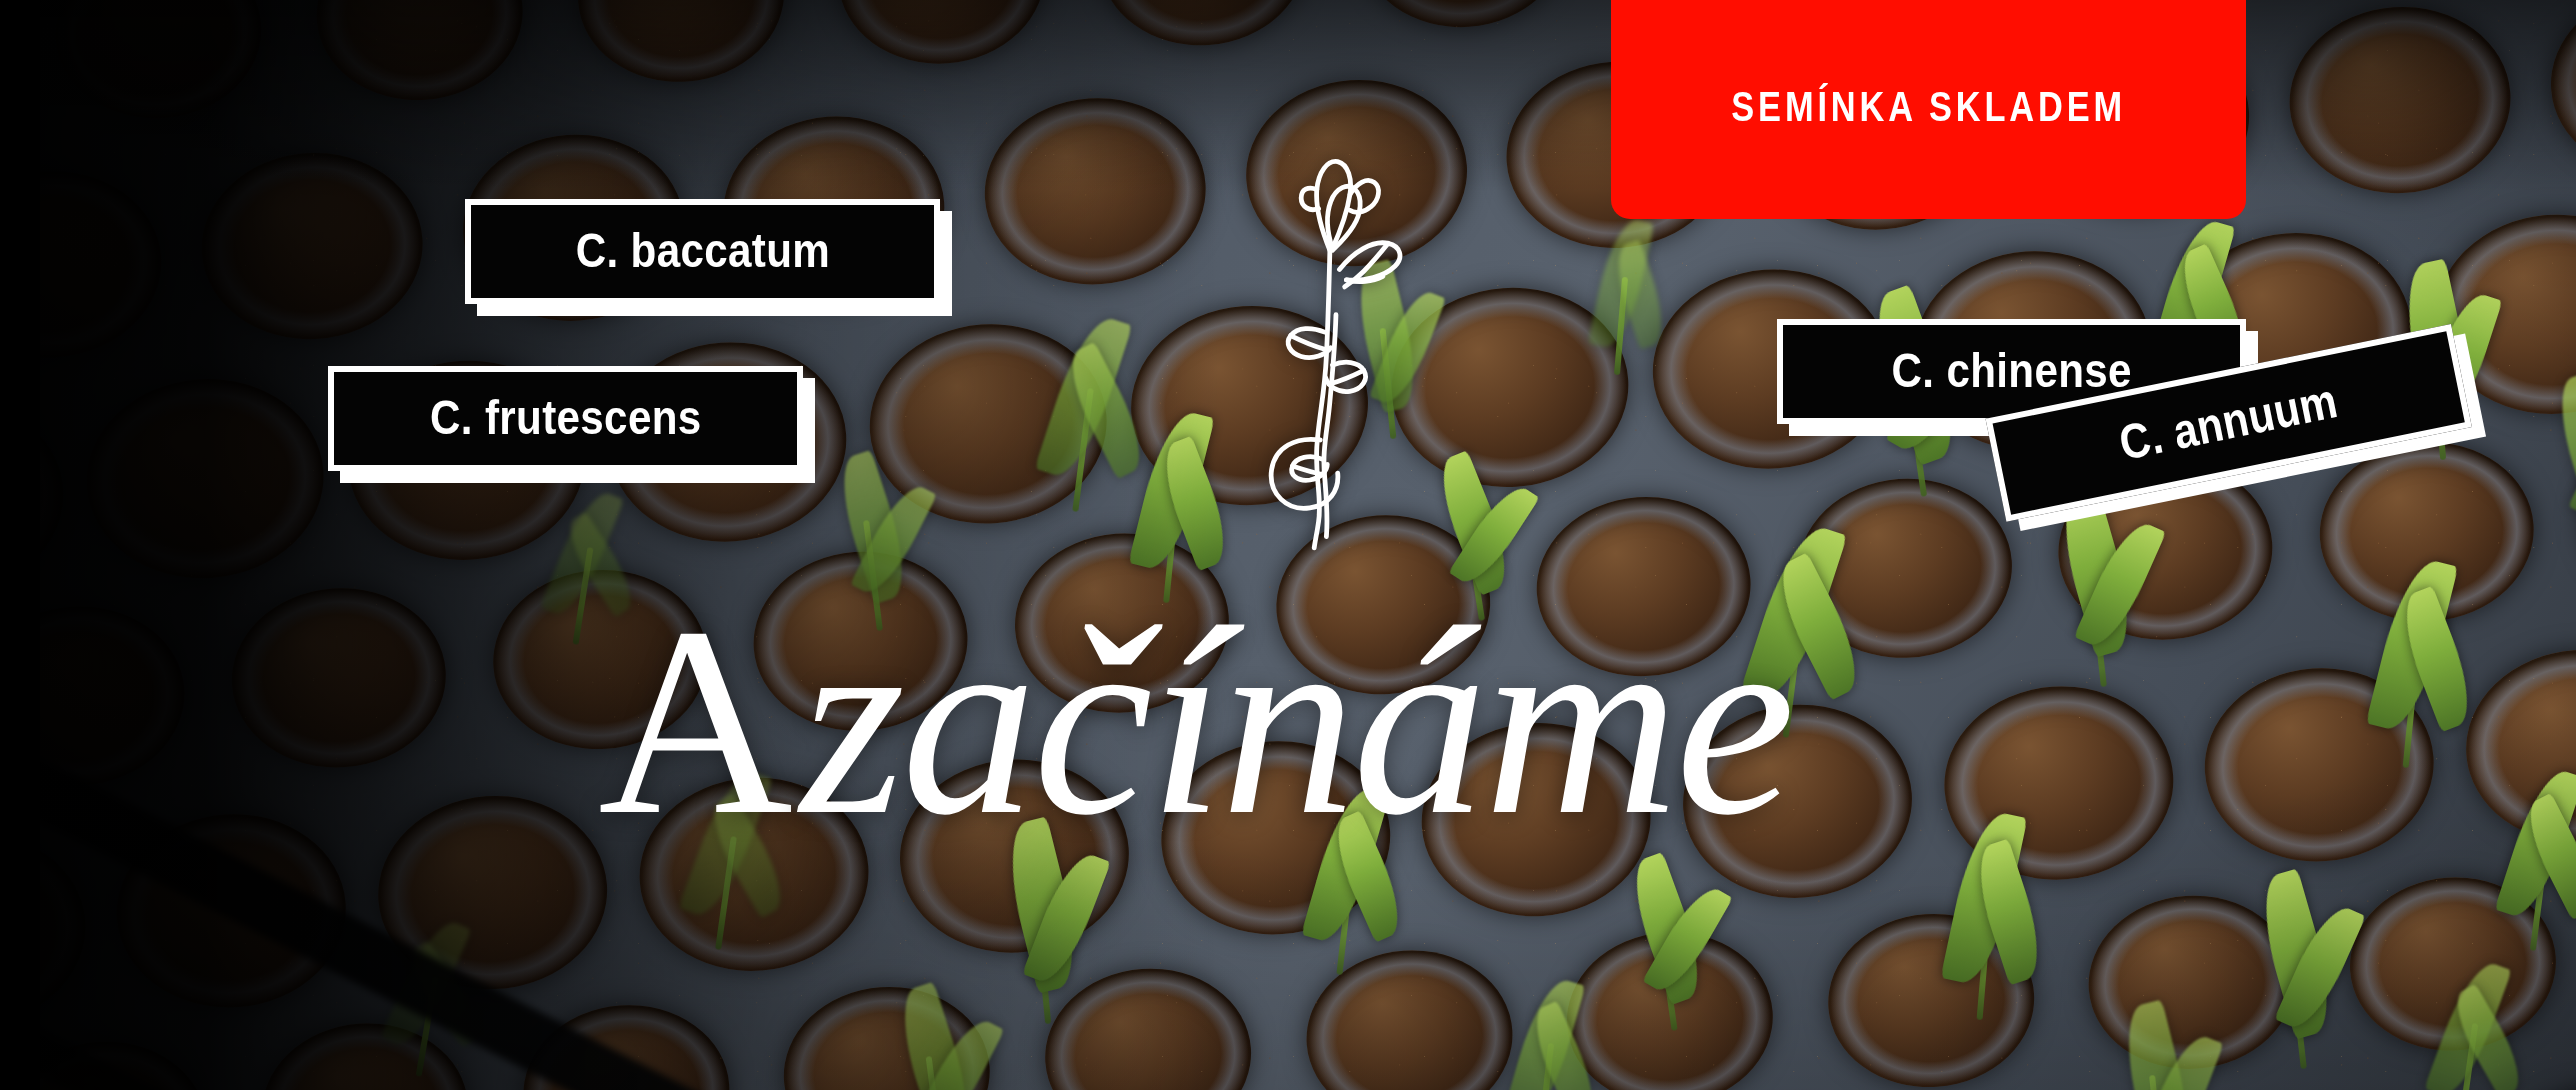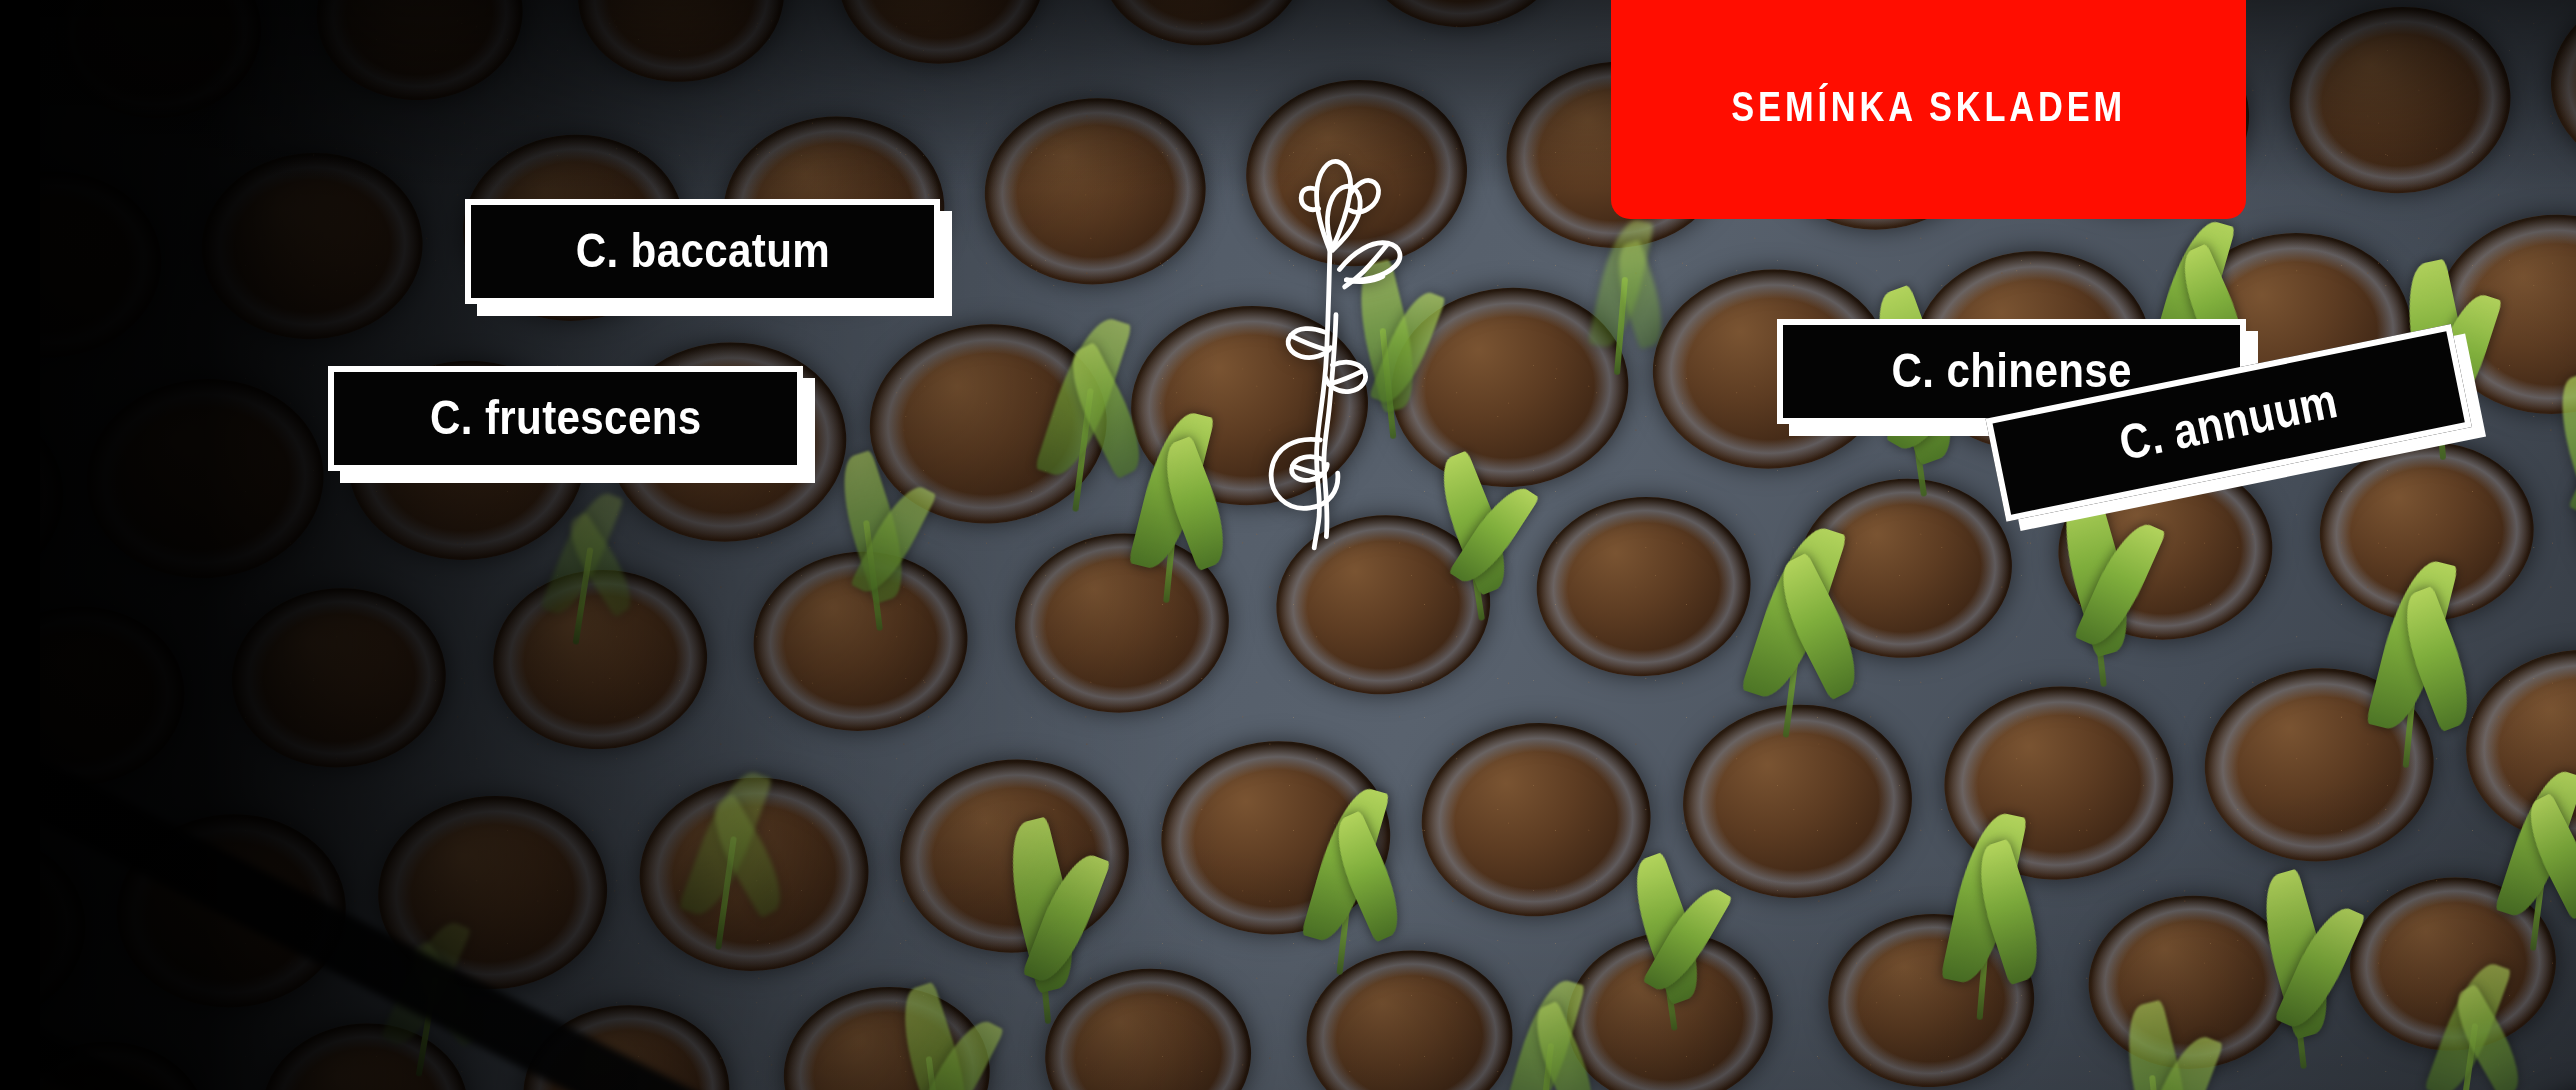--- a/index.html
+++ b/index.html
@@ -388,15 +388,18 @@
 
       <path d="M90 344 C62 340, 38 352, 34 378 C30 406, 52 426, 78 422
                C100 419, 112 402, 110 382"></path>
 
       <path d="M92 366 C78 360, 62 364, 58 374 C54 384, 64 392, 78 390
                C90 388, 98 380, 98 372"></path>
       <path d="M58 374 C70 378, 82 382, 94 384"></path>
     </svg>
   </div>
 
+  <div id="headline">
+    <span class="up">A</span><span class="it">začínáme</span>
+  </div>
 
 </div>
 
 
 </body></html>

